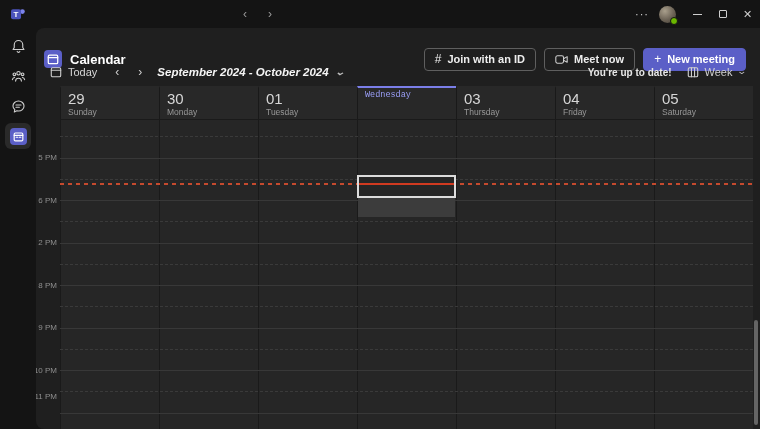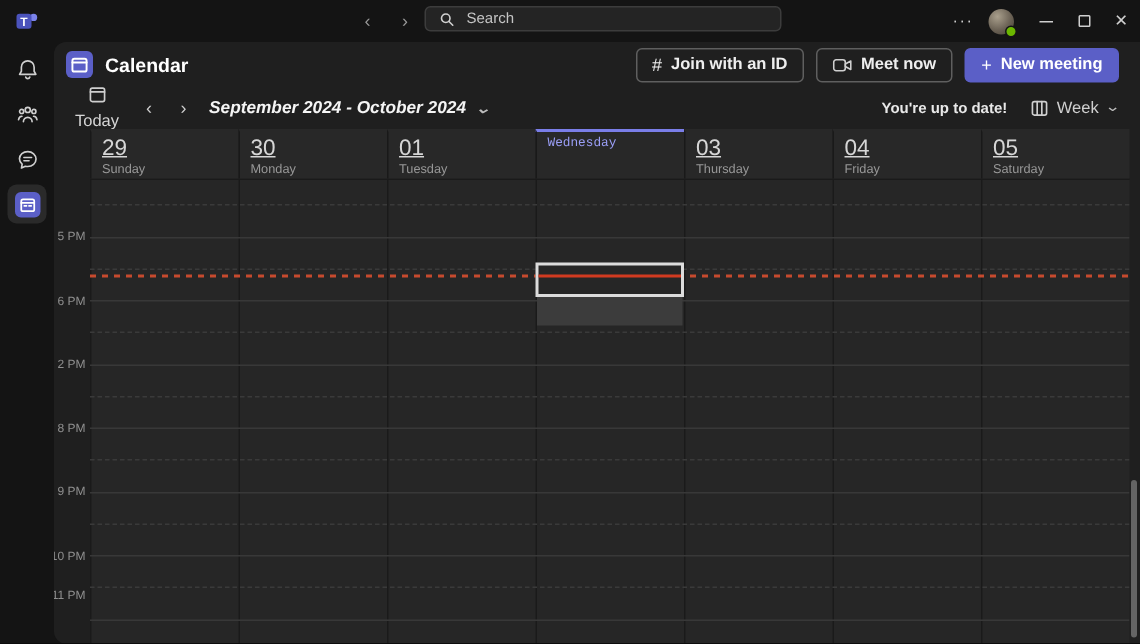--- a/index.html
+++ b/index.html
@@ -38,42 +38,42 @@
   .rail { position:absolute; left:0; top:28px; width:36px; height:401px; display:flex; flex-direction:column; align-items:center; }
   .rail-item { width:26px; height:26px; display:flex; align-items:center; justify-content:center; margin-top:4px; border-radius:6px; }
   .rail-item:first-child { margin-top:5px; }
   .rail-item.active { background:#2a2a2a; }
   .rail-cal-tile { width:17px; height:17px; border-radius:4px; background:var(--accent,#5b5fc7); display:flex; align-items:center; justify-content:center; }
 
   
   .panel { position:absolute; left:36px; top:28px; width:724px; height:401px;
     background:#1f1f1f; border-radius:8px 0 0 8px; overflow:hidden; }
 
-  .panel-header { position:absolute; left:0; top:0; width:100%; height:30px; display:flex; align-items:center; padding-left:8px; }
+  .panel-header { position:absolute; left:0; top:16px; width:100%; height:30px; display:flex; align-items:center; padding-left:8px; }
   .app-icon { width:18px; height:18px; border-radius:4px; background:var(--accent,#5b5fc7); display:flex; align-items:center; justify-content:center; margin-right:8px; }
   .app-title { font-size:13px; font-weight:bold; color:#fff; }
   .hdr-btns { margin-left:auto; margin-right:14px; display:flex; gap:8px; }
   .btn { height:23px; display:flex; align-items:center; gap:6px; padding:0 10px; border-radius:4px;
     border:1px solid #5f5f5f; font-size:11px; font-weight:600; color:#eee; background:transparent; }
   .btn.primary { background:var(--accent,#5b5fc7); border-color:var(--accent,#5b5fc7); color:#fff; }
   .btn .bicon { font-size:12px; font-weight:400; display:flex; align-items:center; }
 
   .toolbar { position:absolute; left:0; top:30px; width:100%; height:28px; display:flex; align-items:center; padding:0 14px; }
-  .today-btn { display:flex; align-items:center; gap:6px; font-size:11px; color:#d6d6d6;flex-direction:column; }
+  .today-btn { display:flex; align-items:center; gap:6px; font-size:11px; color:#d6d6d6; }
   .tbar-chevs { display:flex; gap:19px; margin-left:18px; color:#d0d0d0; font-size:12px; }
   .date-range { margin-left:15px; font-size:11.5px; font-weight:bold; color:#f5f5f5; display:flex; align-items:center; gap:7px;font-style:italic; }
   .chev-down { font-size:9px; color:#bdbdbd; transform:scaleX(1.4); display:inline-block; }
   .tbar-right { margin-left:auto; display:flex; align-items:center; gap:9px; }
   .uptodate { font-size:10px; font-weight:600; color:#e8e8e8; }
   .week-group { display:flex; align-items:flex-start; gap:6px; font-size:11px; color:#d0d0d0; margin-left:6px; }
 
   
   .day-headers { position:absolute; left:24px; top:58px; width:693px; height:34px; display:flex; border-bottom:1px solid #1a1a1a; }
   .day-col { width:99px; height:100%; background:#282828; border-left:1px solid #191919; border-top:2px solid transparent; padding:2px 0 0 7px; }
-  .day-num { font-size:15px; color:#d6d6d6; line-height:1.15;text-decoration:underline; }
+  .day-num { font-size:15px; color:#d6d6d6; line-height:1.15; }
   .day-name { font-size:8.5px; color:#989898; }
   .day-col.sel { border-top-color:var(--accent-light,#7a7ee8); }
   .day-col.sel .day-num { color:var(--accent-text,#9b9ff8); font-weight:bold; }
   .day-col.sel .day-name { color:var(--accent-text,#9b9ff8);font-family:Liberation Mono, monospace; }
 
   
   .grid { position:absolute; left:0; top:92px; width:724px; height:309px; }
   .gutter { position:absolute; left:0; top:0; width:24px; height:100%; }
   .hour-label { position:absolute; right:3px; font-size:8px; color:#8f8f8f; white-space:nowrap; }
   .cells { position:absolute; left:24px; top:0; width:693px; height:309px; background:#262626; overflow:hidden; }
@@ -99,27 +99,20 @@
 
   <div class="titlebar">
     <svg class="tb-logo" viewBox="0 0 16 16">
       <circle cx="12.4" cy="5.6" r="2.4" fill="#7b83eb"></circle>
       <rect x="1" y="3.2" width="10" height="10" rx="2" fill="#4b53bc"></rect>
       <text x="6" y="11" font-size="8" font-weight="bold" fill="#fff" text-anchor="middle" font-family="Liberation Sans, sans-serif">T</text>
     </svg>
     <div class="tb-nav">
       <div class="tb-chev">‹</div>
       <div class="tb-chev">›</div>
-    </div>
-    <div class="searchbox">
-      <svg width="10" height="10" viewBox="0 0 12 12">
-        <circle cx="5" cy="5" r="3.4" class="icon-stroke"></circle>
-          <path d="M7.6 7.6 L10.6 10.6" class="icon-stroke"></path>
-      </svg>
-      <span class="ph">Search</span>
     </div>
     <div class="tb-right">
       <div class="more-btn">···</div>
       <div class="avatar">
         <div class="presence"></div>
       </div>
       <div class="winbtn">
           <div class="min"></div>
         </div>
       <div class="winbtn">

